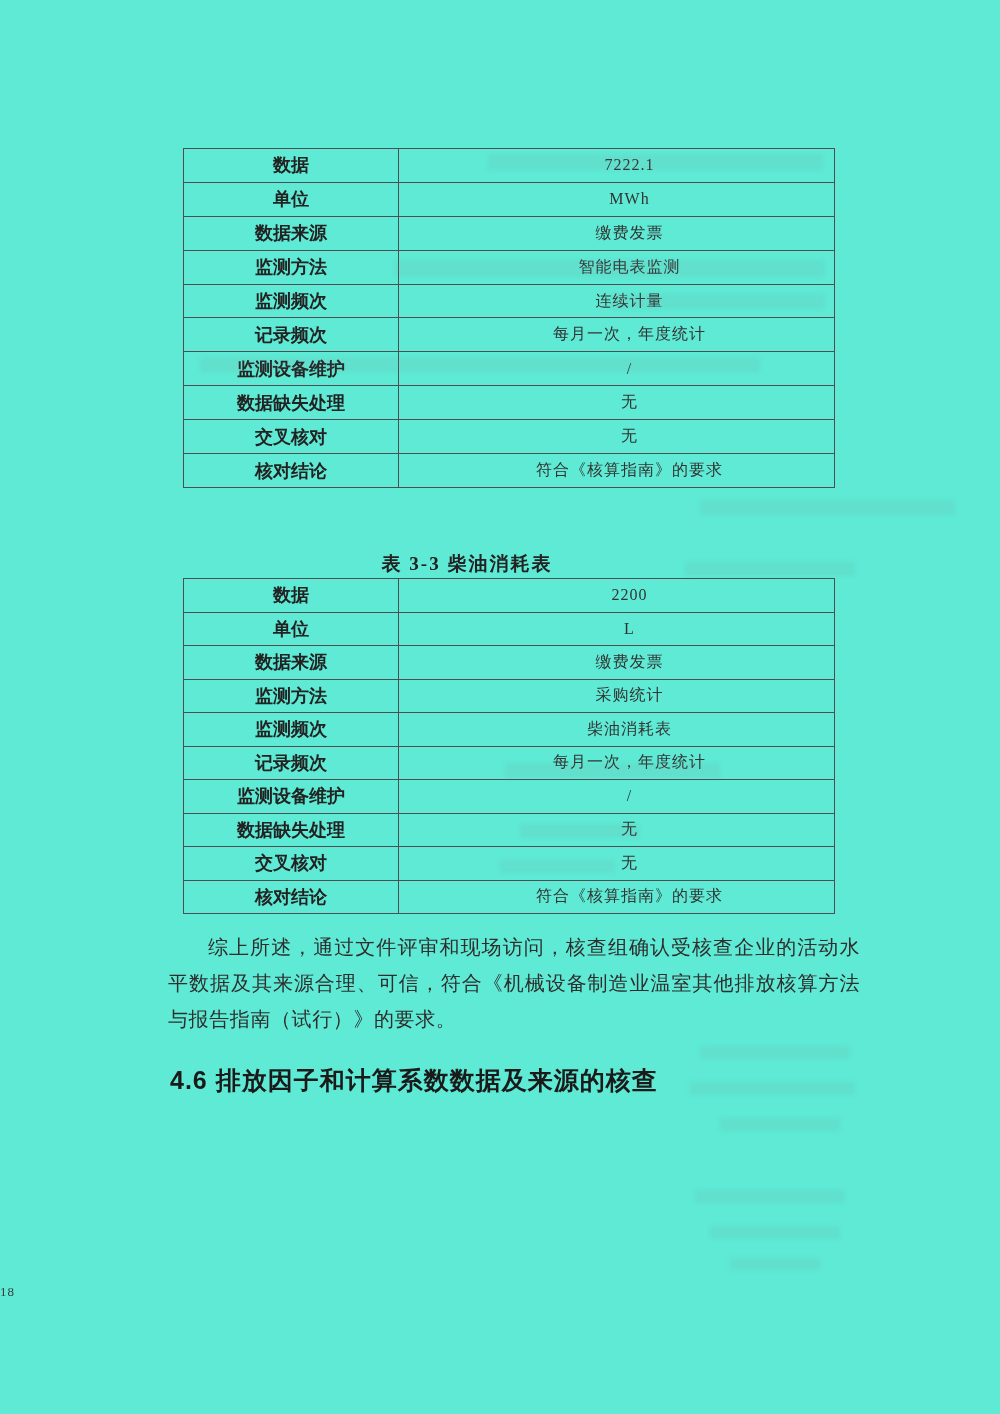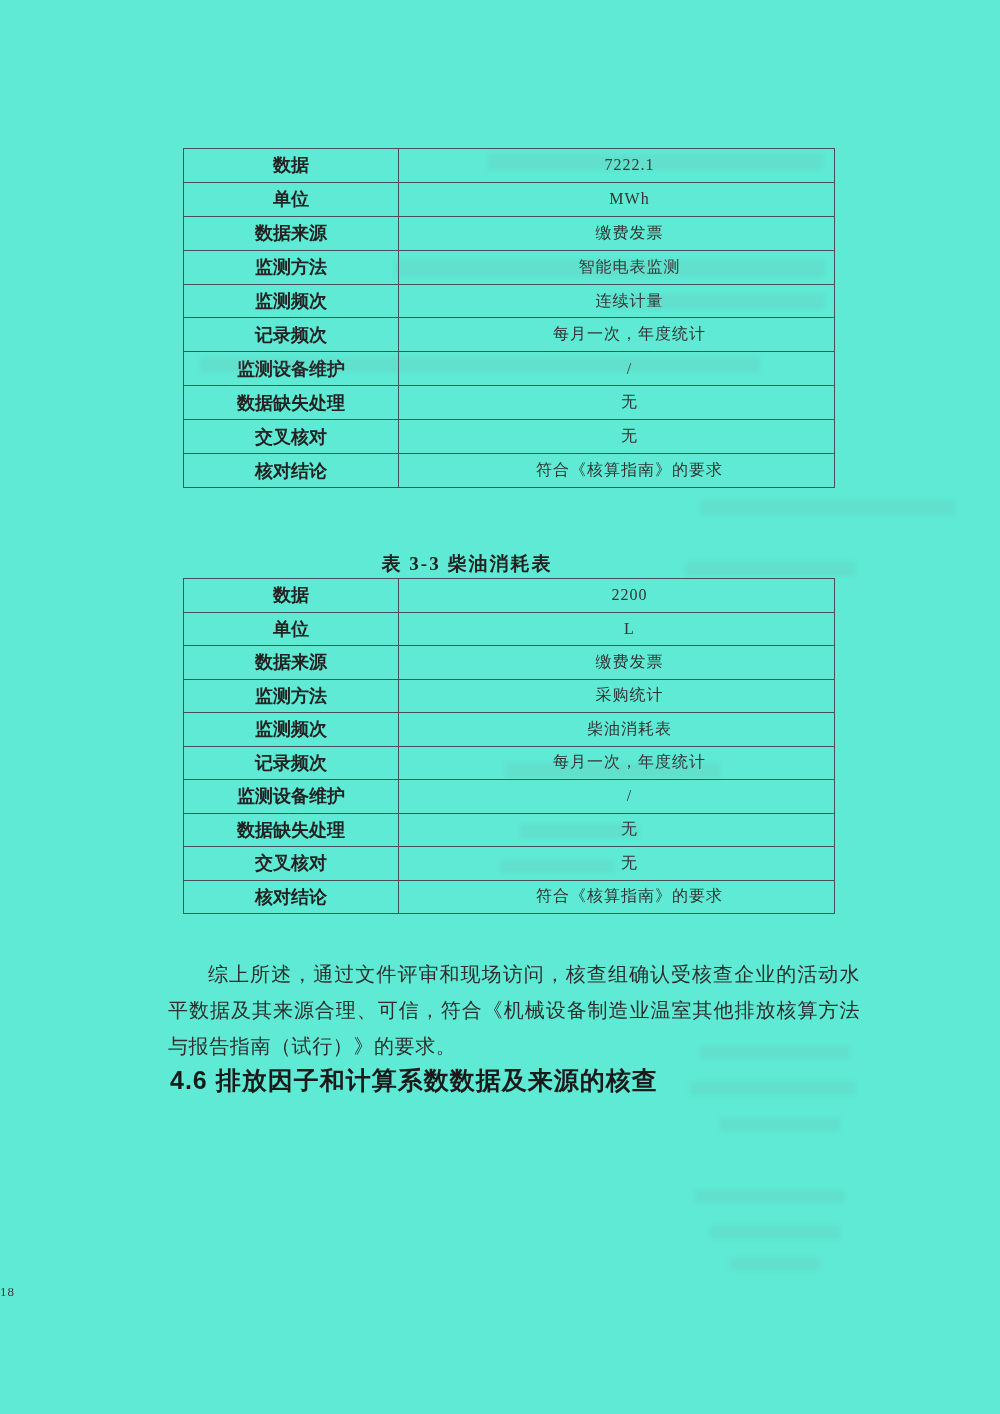--- a/index.html
+++ b/index.html
@@ -94,21 +94,20 @@
     position: absolute;
     left: 168px;
     width: 692px;
     font-size: 20px;
     line-height: 36px;
     text-align: justify;
     text-justify: inter-ideograph;
     text-indent: 2em;
     color: #2e2e2e;
     letter-spacing: 0.6px;
-    margin-top: 27px;
   }
   #para-summary { top: 929px; }
   #para-factors { top: 1138px; }
 
   .page-number {
     position: absolute;
     left: 0;
     top: 1284px;
     width: 100%;
     font-size: 13px;

